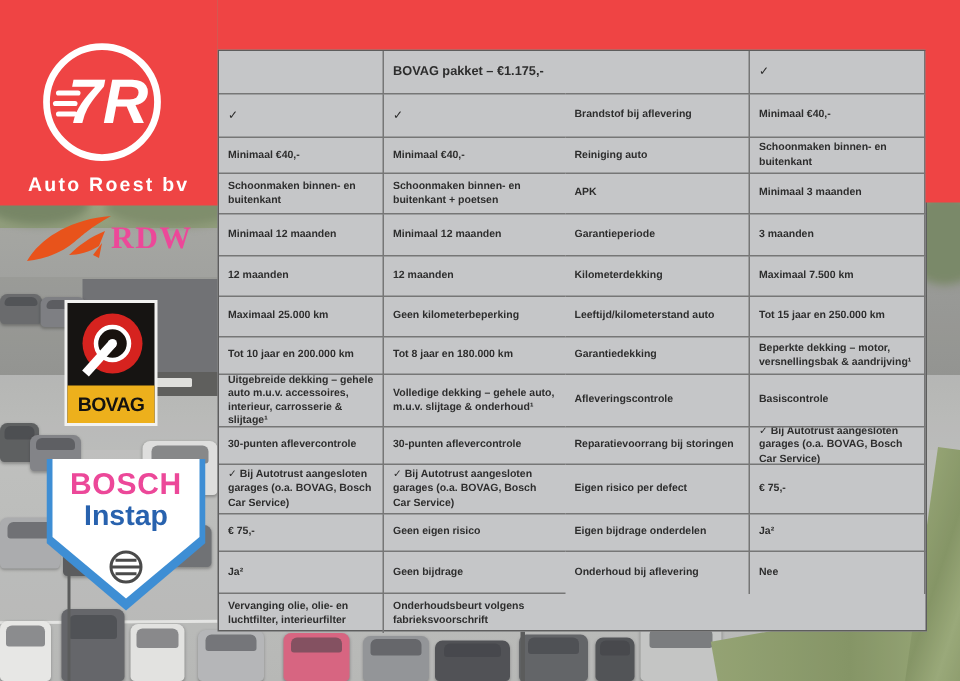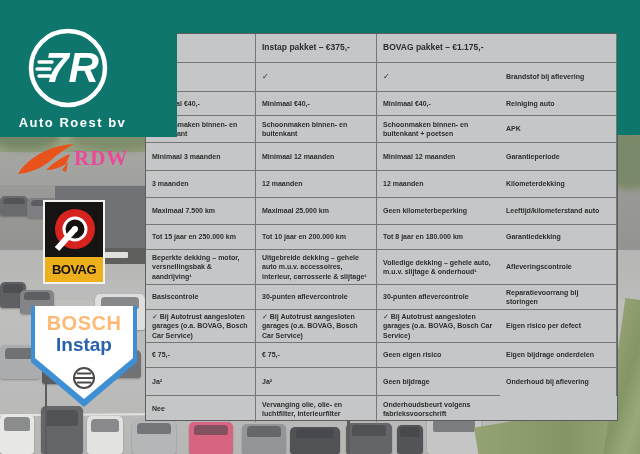--- a/index.html
+++ b/index.html
@@ -22,40 +22,40 @@
   .car{position:absolute;border-radius:5px 5px 3px 3px;
        box-shadow:0 1px 2px rgba(0,0,0,.35);}
   .car:before{content:"";position:absolute;left:12%;right:12%;top:8%;height:34%;
        background:rgba(25,28,32,.55);border-radius:4px 4px 2px 2px;}
   .pole{position:absolute;background:#3a3c3c;}
   .grass{position:absolute;background:
     linear-gradient(100deg,#7f9158,#6d8048 40%,#86985f 70%,#74864e);}
   #wash{position:absolute;inset:0;background:rgba(255,255,255,.17);}
 
   
-  .blackpanel{position:absolute;background:#0f766e;padding-left:32px;}
+  .blackpanel{position:absolute;background:#ef4444;}
   #panel-tl{left:0;top:0;width:145px;height:137px;}
   #panel-top{left:145px;top:0;width:495px;height:33px;}
   #panel-right{left:617px;top:0;width:23px;height:135px;}
   #brand-name{position:absolute;left:0;top:115px;width:145px;text-align:center;
     color:#fff;font-weight:700;font-size:13px;letter-spacing:1.5px;}
 
   
   #rdw{position:absolute;left:16px;top:138px;width:120px;height:44px;}
   #rdw-text{position:absolute;left:58px;top:8px;color:#ec4899;
     font-family:"Liberation Serif","DejaVu Serif",serif;font-size:21px;
     font-weight:700;letter-spacing:1px;}
   #bovag{position:absolute;left:45px;top:202px;width:58px;height:80px;
     background:#161412;box-shadow:0 0 0 2px #f2f2f0;}
   #bovag-label{position:absolute;left:0;bottom:0;width:100%;height:25px;
     background:#edb01c;color:#141210;font-weight:800;font-size:13px;
     letter-spacing:-.5px;display:flex;align-items:center;justify-content:center;}
   #bosch{position:absolute;left:31px;top:306px;width:106px;height:102px;}
   #bosch-word{position:absolute;left:0;top:6px;width:100%;text-align:center;
-    color:#fdba74;font-weight:800;font-size:20px;letter-spacing:.5px;}
+    color:#ec4899;font-weight:800;font-size:20px;letter-spacing:.5px;}
   #bosch-service{position:absolute;left:0;top:28px;width:100%;text-align:center;
     color:#2862ae;font-weight:700;font-size:19px;}
 
   
   #cmp{position:absolute;left:145px;top:33px;width:473px;height:388px;
     display:grid;box-sizing:border-box;
     grid-template-columns:110px 121px 123px 117px;
     grid-template-rows:29px 29px 24px 27px 28px 27px 27px 25px 35px 25px 33px 25px 28px 26px;
     background:#c5c6c8;border:1px solid #5d5d5d;color:#2d2d2d;}
   .cell{border-right:1px solid #767676;border-bottom:1px solid #767676;
@@ -102,21 +102,20 @@
     <div class="pole" style="left:347px;top:421px;width:3px;height:33px;"></div>
     <div class="pole" style="left:45px;top:330px;width:2px;height:124px;"></div>
 
     <div class="grass" style="left:480px;top:408px;width:220px;height:90px;transform:rotate(-10deg);"></div>
     <div class="grass" style="left:614px;top:300px;width:40px;height:160px;transform:rotate(8deg);"></div>
   </div>
   <div id="wash"></div>
 
   <div id="cmp">
     <div class="cell hcell"></div>
-    <div class="cell hcell">Instap pakket – €375,-</div>
     <div class="cell hcell c-last">BOVAG pakket – €1.175,-</div>
 
   <div class="cell checkcell"></div>
       <div class="cell checkcell">✓</div>
       <div class="cell checkcell">✓</div>
       <div class="cell c-last checkcell">✓</div>
       <div class="cell">Brandstof bij aflevering</div>
       <div class="cell">Minimaal €40,-</div>
       <div class="cell">Minimaal €40,-</div>
       <div class="cell c-last">Minimaal €40,-</div>

